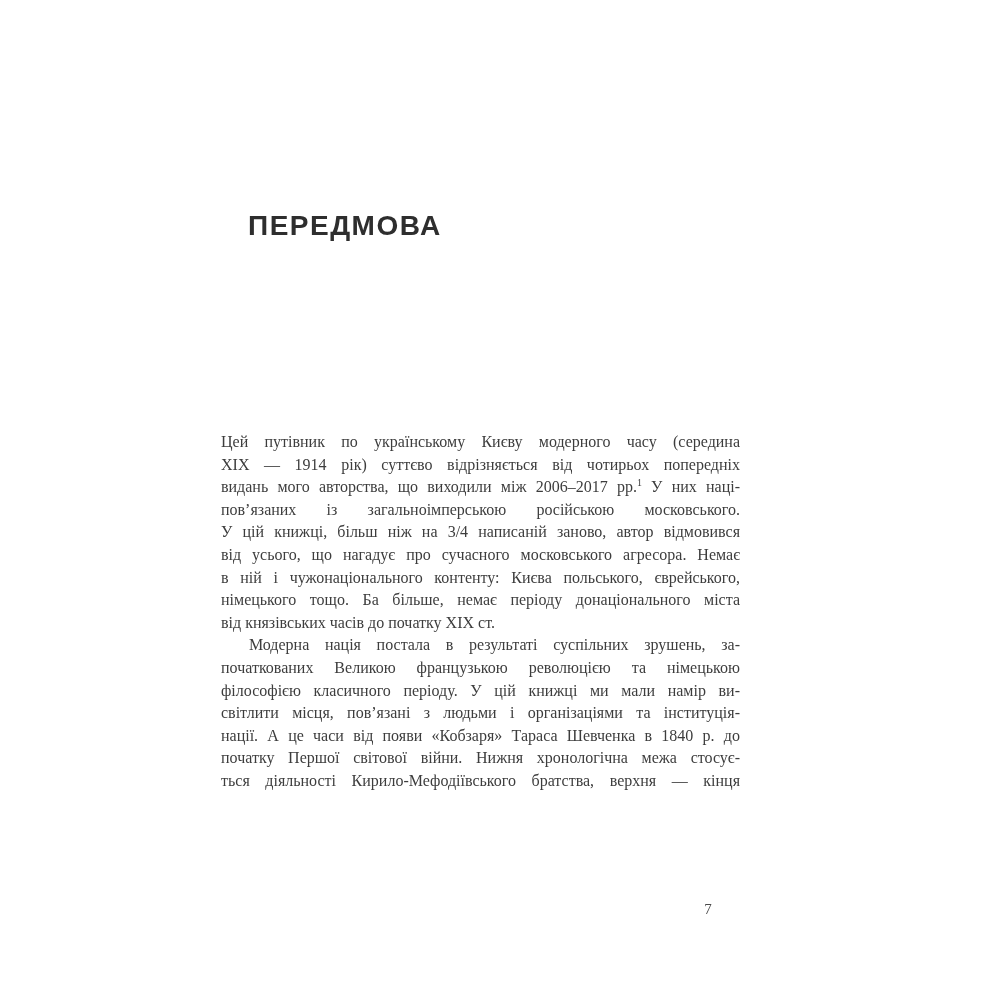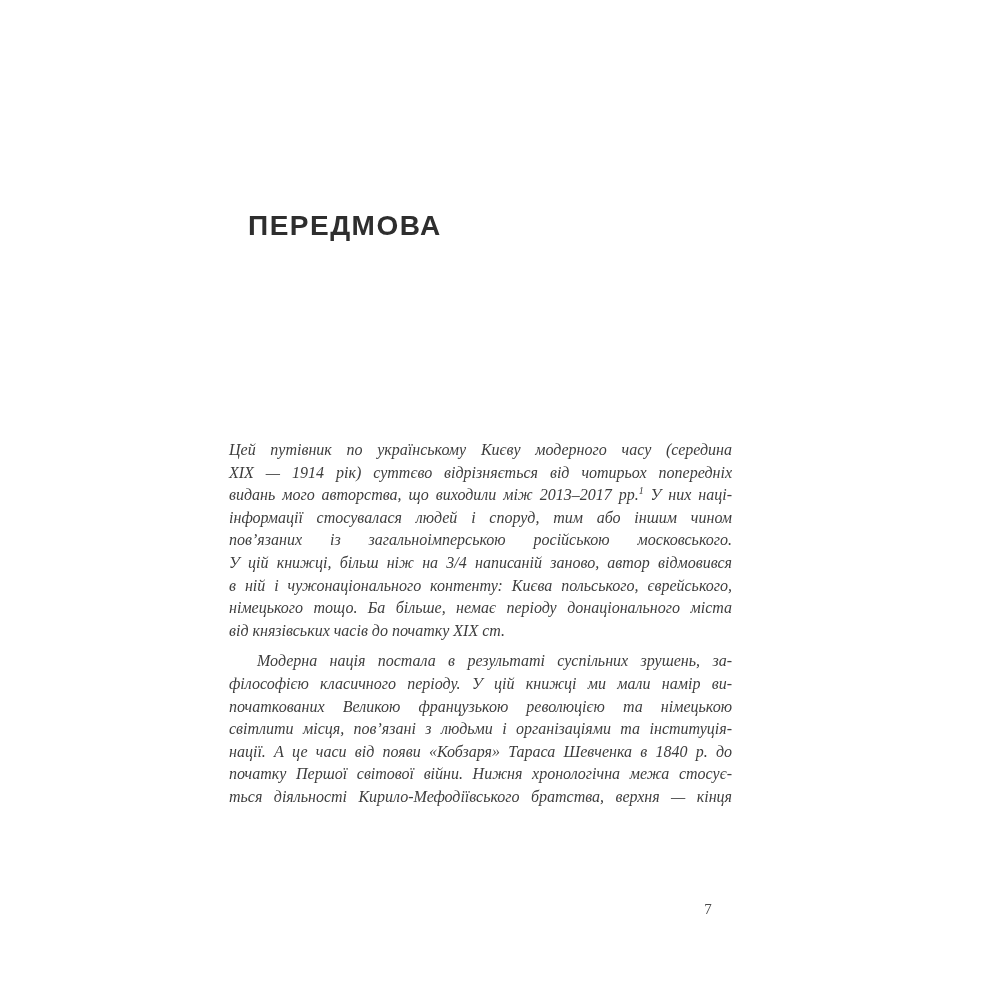--- a/index.html
+++ b/index.html
@@ -29,22 +29,21 @@
   .text-block {
     position: absolute;
     left: 221px;
     top: 431px;
     width: 519px;
     font-size: 16px;
     line-height: 22.6px;
     color: #3d3d3d;
   }
   .para {
-    margin: 8px;
-    font-style: italic;
+    margin: 0;
   }
   .para + .para {
     margin-top: 0;
   }
   .line {
     text-align: justify;
     text-align-last: justify;
   }
   .line.no-justify {
     text-align-last: left;
@@ -72,33 +71,33 @@
 
 <div class="canvas">
 
   <h1 class="page-title">ПЕРЕДМОВА</h1>
 
   <div class="text-block">
 
     <div class="para">
       <div class="line">Цей путівник по українському Києву модерного часу (середина</div>
       <div class="line">XIX — 1914 рік) суттєво відрізняється від чотирьох попередніх</div>
-      <div class="line"><span>видань мого авторства, що виходили між 2013–2017 рр.</span><sup class="fn">1</sup><span> У них наці-</span></div>
-      <div class="line">інформації стосувалася людей і споруд, тим або іншим чином</div>
+      <div class="line"><span>видань мого авторства, що виходили між 2006–2017 рр.</span><sup class="fn">1</sup><span> У них наці-</span></div>
       <div class="line">пов’язаних із загальноімперською російською московського.</div>
       <div class="line">У цій книжці, більш ніж на 3/4 написаній заново, автор відмовився</div>
+      <div class="line">від усього, що нагадує про сучасного московського агресора. Немає</div>
       <div class="line">в ній і чужонаціонального контенту: Києва польського, єврейського,</div>
       <div class="line">німецького тощо. Ба більше, немає періоду донаціонального міста</div>
       <div class="line no-justify">від князівських часів до початку XIX ст.</div>
     </div>
 
     <div class="para">
       <div class="line indent">Модерна нація постала в результаті суспільних зрушень, за-</div>
+      <div class="line">початкованих Великою французькою революцією та німецькою</div>
       <div class="line">філософією класичного періоду. У цій книжці ми мали намір ви-</div>
-      <div class="line">початкованих Великою французькою революцією та німецькою</div>
       <div class="line">світлити місця, пов’язані з людьми і організаціями та інституція-</div>
       <div class="line">нації. А це часи від появи «Кобзаря» Тараса Шевченка в 1840 р. до</div>
       <div class="line">початку Першої світової війни. Нижня хронологічна межа стосує-</div>
       <div class="line">ться діяльності Кирило-Мефодіївського братства, верхня — кінця</div>
     </div>
 
   </div>
 
   <div class="page-number">7</div>
 

